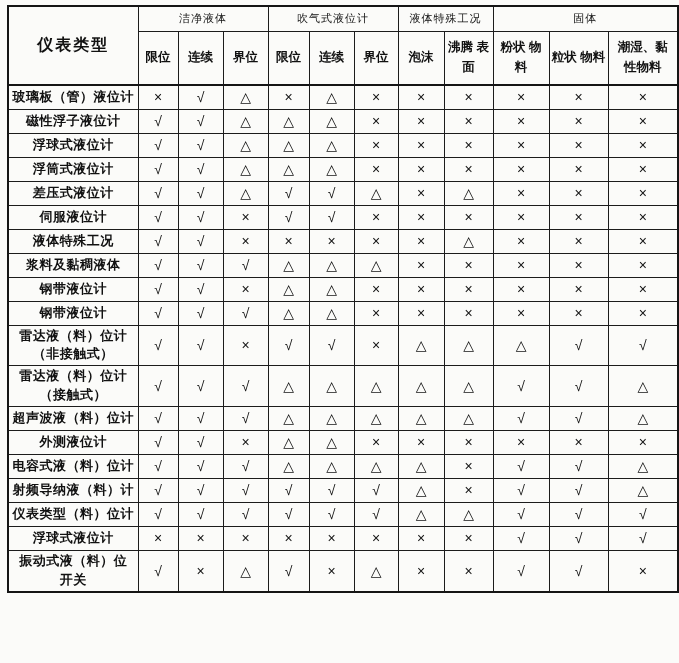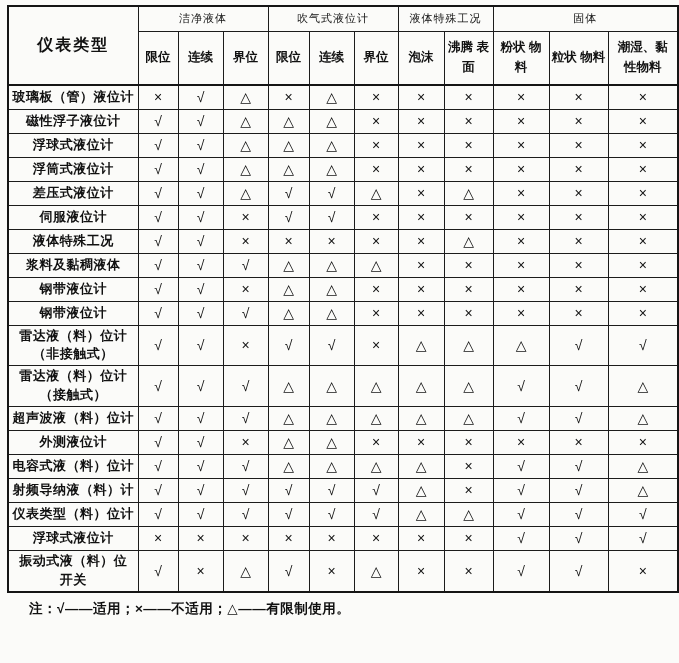--- a/index.html
+++ b/index.html
@@ -376,14 +376,13 @@
           <td>×</td>
           <td>△</td>
           <td>×</td>
           <td>×</td>
           <td>√</td>
           <td>√</td>
           <td>×</td>
         </tr>
       </tbody>
     </table>
-  <div class="note">注：√——适用；×——不适用；△——有限制使用。</div>
 </div>
 
 </body></html>

